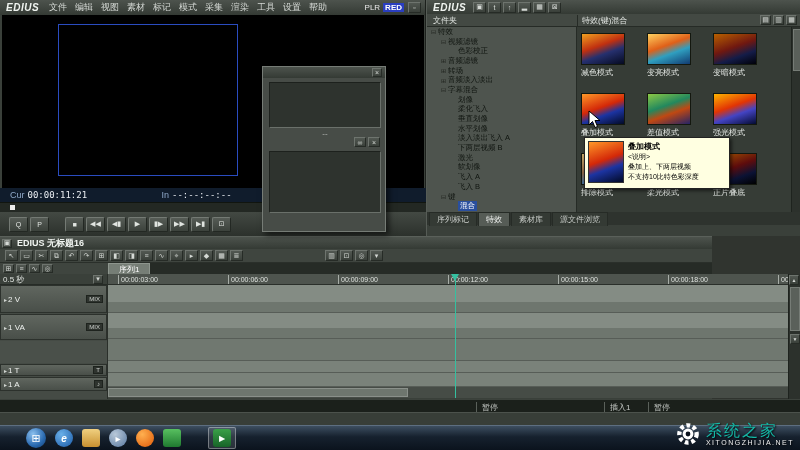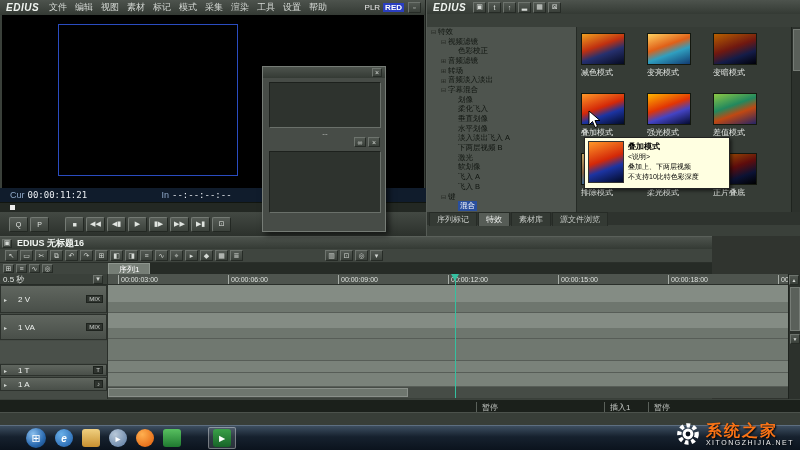--- a/index.html
+++ b/index.html
@@ -33,32 +33,32 @@
   .ttthumb{width:36px;height:42px;border:1px solid #333;flex:0 0 auto}
   .ttl{font-size:8px;font-weight:bold;line-height:11px}
   .ttx{font-size:7px;line-height:10px}
   .btab{font-size:8px;color:#c9cdc9;background:#343a34;border:1px solid #262b26;border-bottom:none;padding:1px 7px;margin-right:1px}
   .btab.active{background:#565c56;color:#f2f4f2}
   
   #dialog{background:#474c47;border:1px solid #767c76;box-shadow:3px 3px 6px rgba(0,0,0,.6);z-index:60}
   .dpanel{background:#2e332e;border:1px solid #1d211d;border-bottom-color:#6a706a;border-right-color:#6a706a}
   
   .tick{position:absolute;top:1px;font-size:7px;color:#dde1dd;border-left:1px solid #a8aea8;padding-left:2px;line-height:9px;white-space:nowrap}
-  .thead{background:linear-gradient(#60665f,#494f49);border:1px solid #2c312c;color:#eef1ee;font-size:8px;display:flex;align-items:center;padding:0 3px;gap:11px;margin-bottom:1px}
+  .thead{background:linear-gradient(#60665f,#494f49);border:1px solid #2c312c;color:#eef1ee;font-size:8px;display:flex;align-items:center;padding:0 3px;gap:1px;margin-bottom:1px}
   .tarrow{font-size:6px;color:#cfd3cf}
   .tbadge{font-size:6px;background:#2e332e;color:#cdd1cd;padding:0 2px;margin-left:auto;border:1px solid #1e231e}
   .trackrow{border-bottom:1px solid #575d57}
   .stitem{position:absolute;top:2px;font-size:8px;color:#c8ccc8;border-left:1px solid #5a605a;padding-left:5px}
   
   #taskbar{background:linear-gradient(#3d4e60,#16212e 45%,#0b131d);border-top:1px solid #5d6e80;display:flex;align-items:center;padding-left:26px;gap:9px}
   .tb-start{width:20px;height:20px;display:flex;align-items:center;justify-content:center;color:#fff;font-size:11px;flex:0 0 auto}
   .tb-icon{width:18px;height:18px;display:flex;align-items:center;justify-content:center;color:#fff;font-size:10px;font-style:italic;font-weight:bold;flex:0 0 auto}
   .tb-slot{padding:1px 4px;border:1px solid rgba(255,255,255,.35);background:rgba(255,255,255,.12);border-radius:2px;margin-left:18px}
   #watermark{display:flex;align-items:center;gap:5px;z-index:200;text-shadow:1px 1px 2px #000}
-  .wm-name{font-size:16px;font-weight:bold;color:#f97316;letter-spacing:2px;line-height:17px}
+  .wm-name{font-size:16px;font-weight:normal;color:#14b8a6;letter-spacing:2px;line-height:17px}
   .wm-url{font-size:7px;color:#eee;letter-spacing:1.5px}
 </style>
 </head>
 <body>
 
 <div id="screen">
 
   <div class="abs win" style="left:0;top:0;width:426px;height:236px;border-right:1px solid #1c201c">
     <div class="flex grad-bar" style="height:15px">
       <span class="logo">EDIUS</span>
@@ -116,20 +116,29 @@
   <div class="abs win" style="left:426px;top:0;width:374px;height:236px;border-left:1px solid #565c56">
     <div class="flex grad-bar" style="height:14px">
       <span class="logo">EDIUS</span>
       <span class="ico">▣</span>
       <span class="ico">t</span>
       <span class="ico">↑</span>
       <span class="ico">▂</span>
       <span class="ico">▦</span>
       <span class="ico">⊠</span>
     </div>
+    <div class="flex" style="height:13px;background:#434943;border-bottom:1px solid #262b26">
+      <span style="width:150px;padding-left:6px;font-size:8px;color:#e0e4e0">文件夹</span>
+      <span style="font-size:8px;color:#e0e4e0;border-left:1px solid #262b26;padding-left:4px">特效(键)混合</span>
+      <span style="margin-left:auto;display:flex">
+        <span class="ico" style="width:11px;height:10px">▤</span>
+        <span class="ico" style="width:11px;height:10px">▥</span>
+        <span class="ico" style="width:11px;height:10px;margin-right:3px">▦</span>
+      </span>
+    </div>
     <div class="abs" style="left:0;top:27px;width:374px;height:185px;display:flex">
 
       <div class="tree" style="width:150px;height:185px;border-right:1px solid #262b26">
         <div class="trow lv0">
             <span class="tw">⊟</span>
             <span class="lbl">特效</span>
           </div>
         <div class="trow lv1">
             <span class="tw">⊟</span>
             <span class="lbl">视频滤镜</span>
@@ -215,26 +224,26 @@
           </div>
         <div class="tcell">
             <div class="thumb" style="background:linear-gradient(160deg,#b86000 0%,#701810 45%,#141c48 70%,#000008 100%)"></div>
             <div class="tlabel">变暗模式</div>
           </div>
         <div class="tcell">
             <div class="thumb" style="background:linear-gradient(160deg,#ff9828 0%,#d42808 45%,#1c34a2 65%,#020a26 100%)"></div>
             <div class="tlabel">叠加模式</div>
           </div>
         <div class="tcell">
+            <div class="thumb" style="background:linear-gradient(160deg,#8cc845 0%,#22885e 40%,#c04812 62%,#232468 100%)"></div>
+            <div class="tlabel">差值模式</div>
+          </div>
+        <div class="tcell">
             <div class="thumb" style="background:linear-gradient(160deg,#ffb400 0%,#e23404 42%,#4444c4 64%,#040b30 100%)"></div>
             <div class="tlabel">强光模式</div>
-          </div>
-        <div class="tcell">
-            <div class="thumb" style="background:linear-gradient(160deg,#8cc845 0%,#22885e 40%,#c04812 62%,#232468 100%)"></div>
-            <div class="tlabel">差值模式</div>
           </div>
         <div class="tcell">
             <div class="thumb" style="background:linear-gradient(160deg,#c8a868 0%,#8a6444 42%,#45688c 64%,#22323f 100%)"></div>
             <div class="tlabel">排除模式</div>
           </div>
         <div class="tcell">
             <div class="thumb" style="background:linear-gradient(160deg,#e8aa48 0%,#a84424 45%,#35508a 68%,#111a33 100%)"></div>
             <div class="tlabel">柔光模式</div>
           </div>
         <div class="tcell">

